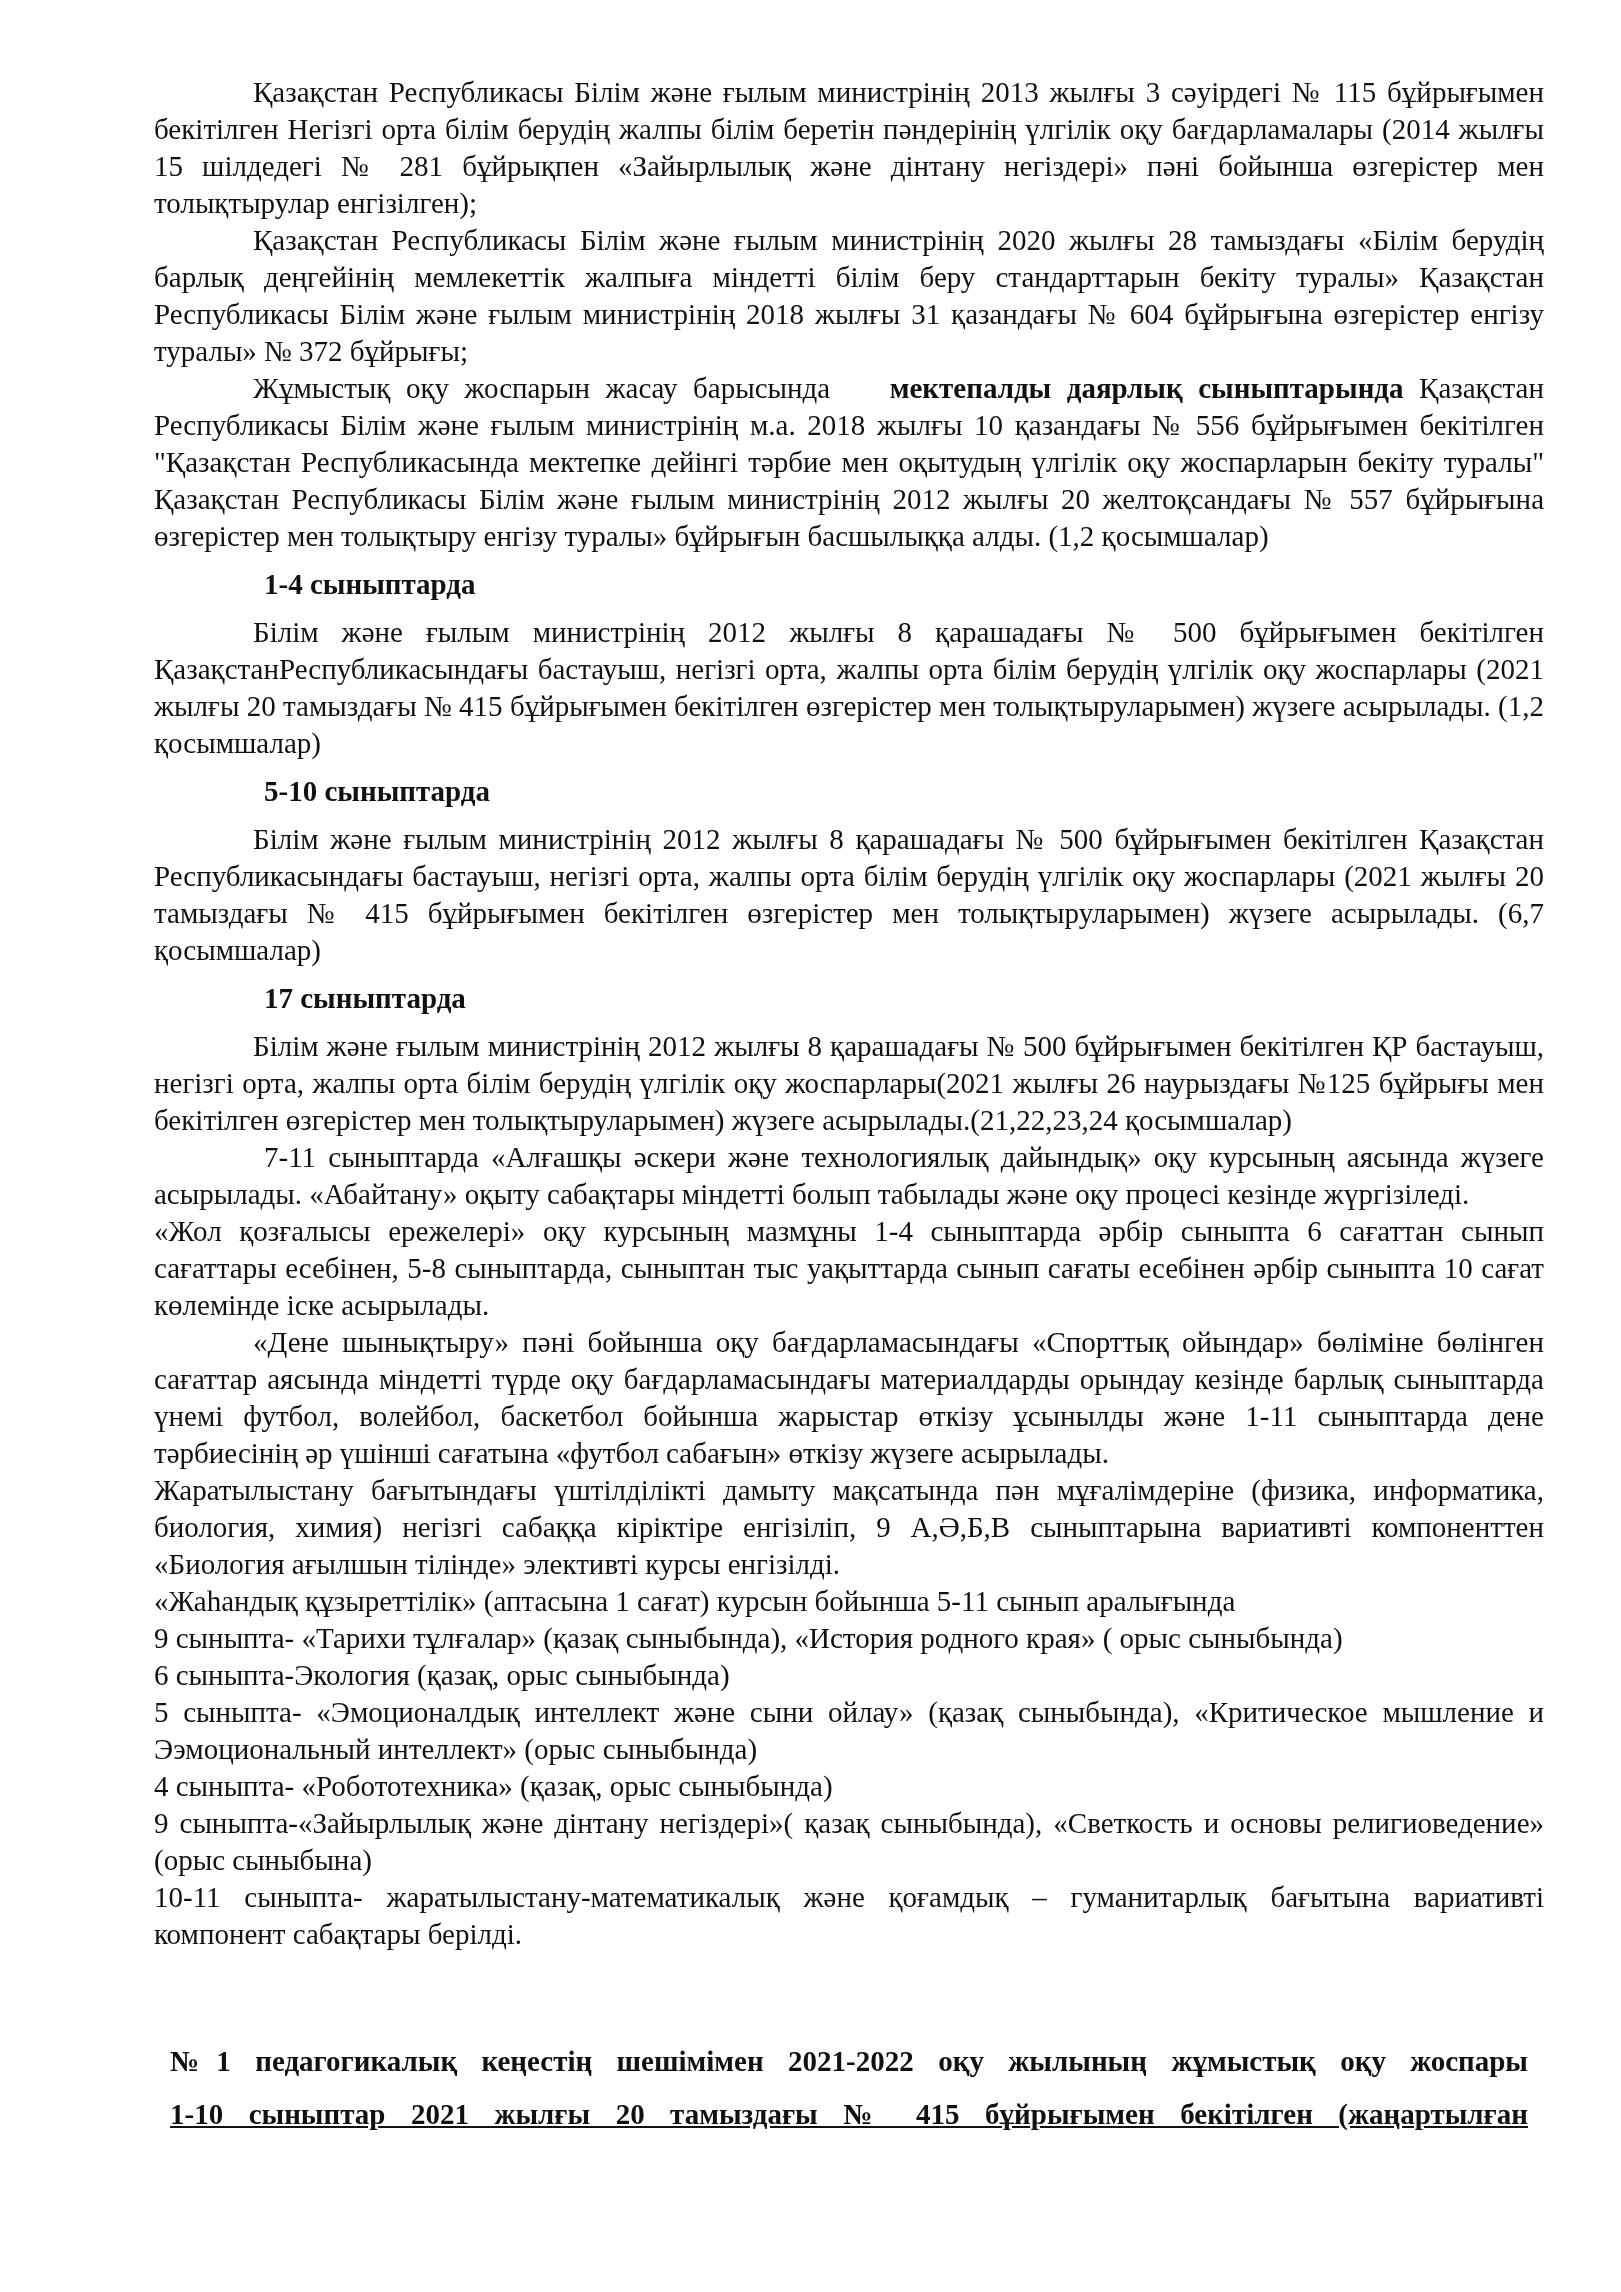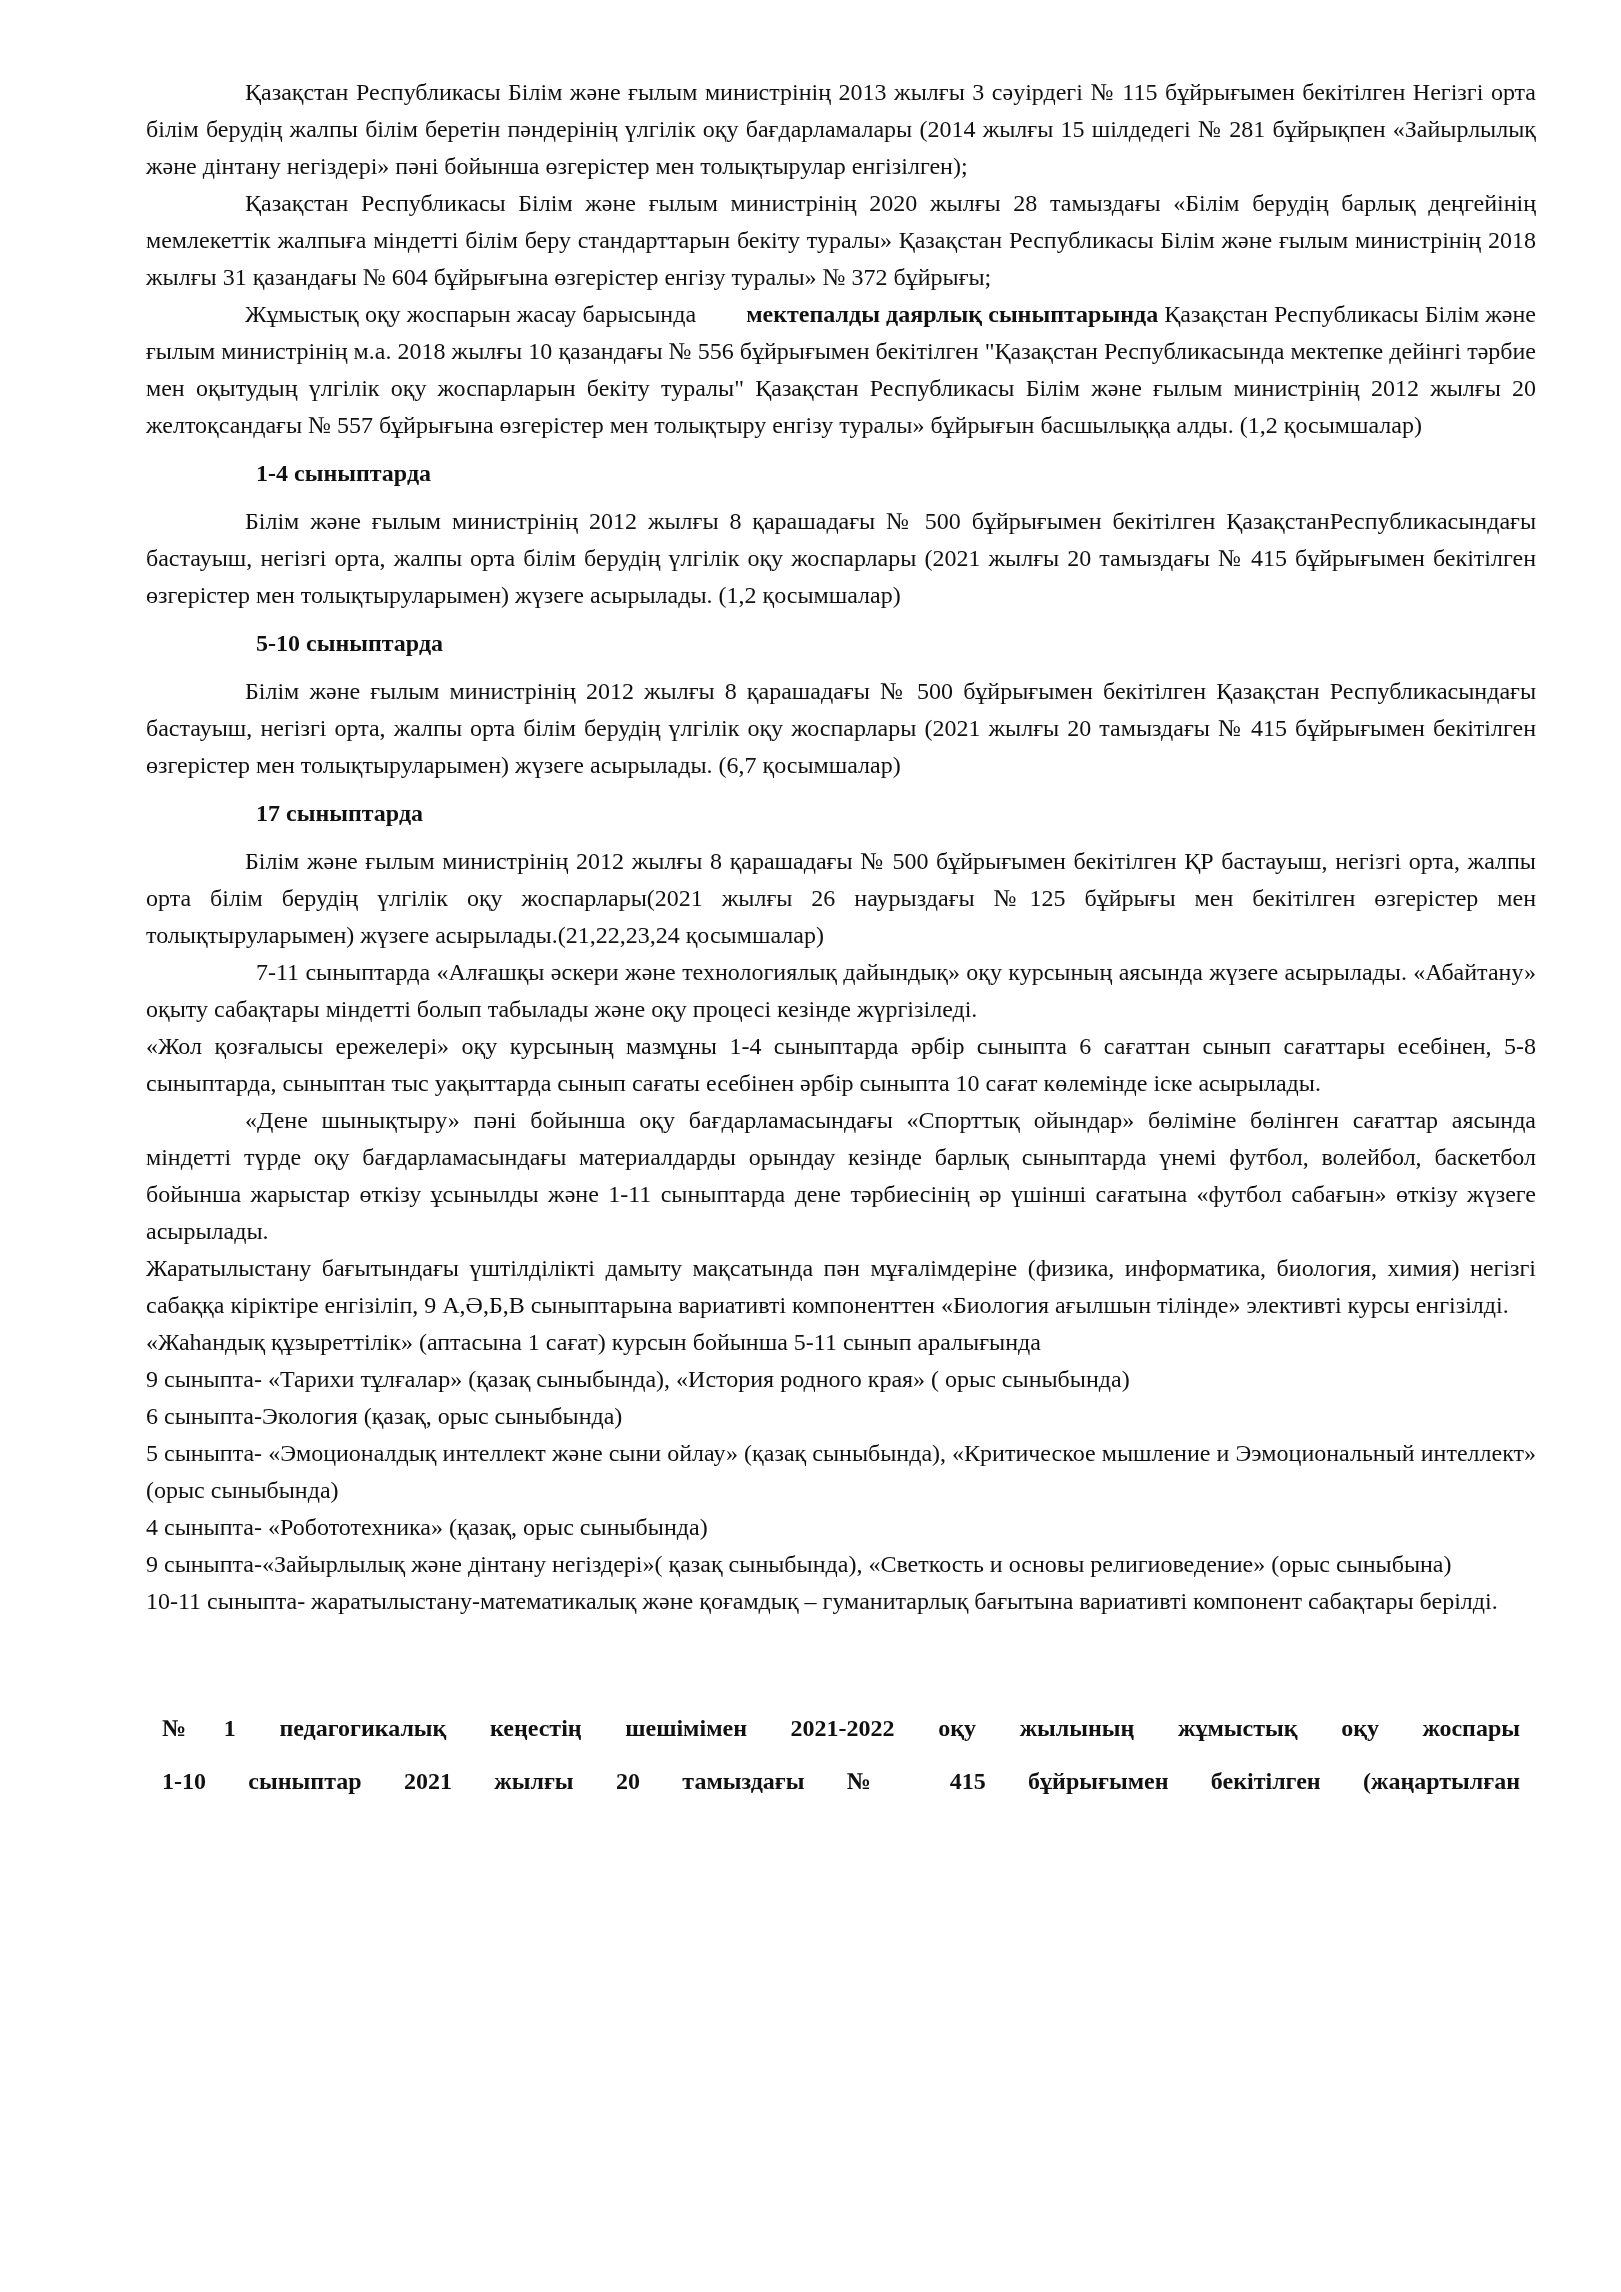--- a/index.html
+++ b/index.html
@@ -10,24 +10,24 @@
     body {
       width: 1621px;
       height: 2293px;
       position: relative;
       overflow: hidden;
       font-family: "Liberation Serif", "DejaVu Serif", serif;
       color: #111111;
     }
     .page {
       position: absolute;
-      left: 146px;
+      left: 154px;
       top: 74px;
       width: 1390px;
-      font-size: 24px;
+      font-size: 29px;
       line-height: 37px;
     }
     .p {
       margin: 0;
       text-align: justify;
       text-align-last: left;
     }
     .indent { text-indent: 99px; }
     .indent-wide { text-indent: 110px; }
     .heading {
@@ -37,21 +37,21 @@
     }
     b { font-weight: bold; margin-left: 44px; }
     .spacer { height: 74px; }
     .title {
       margin: 16px;
       font-weight: bold;
       text-align: justify;
       text-align-last: justify;
       line-height: 37px;
     }
-    .title.last { text-align-last: justify; }
+    .title.last { text-align-last: justify; text-decoration: underline; }
   </style>
 </head>
 <body>
 
 <div class="page">
 
   <p class="p indent">Қазақстан Республикасы Білім және ғылым министрінің 2013 жылғы 3 сәуірдегі № 115 бұйрығымен бекітілген Негізгі орта білім берудің жалпы білім беретін пәндерінің үлгілік оқу бағдарламалары (2014 жылғы 15 шілдедегі № 281 бұйрықпен «Зайырлылық және дінтану негіздері» пәні бойынша өзгерістер мен толықтырулар енгізілген);</p>
 
   <p class="p indent">Қазақстан Республикасы Білім және ғылым министрінің 2020 жылғы 28 тамыздағы «Білім берудің барлық деңгейінің мемлекеттік жалпыға міндетті білім беру стандарттарын бекіту туралы» Қазақстан Республикасы Білім және ғылым министрінің 2018 жылғы 31 қазандағы № 604 бұйрығына өзгерістер енгізу туралы» № 372 бұйрығы;</p>
 

